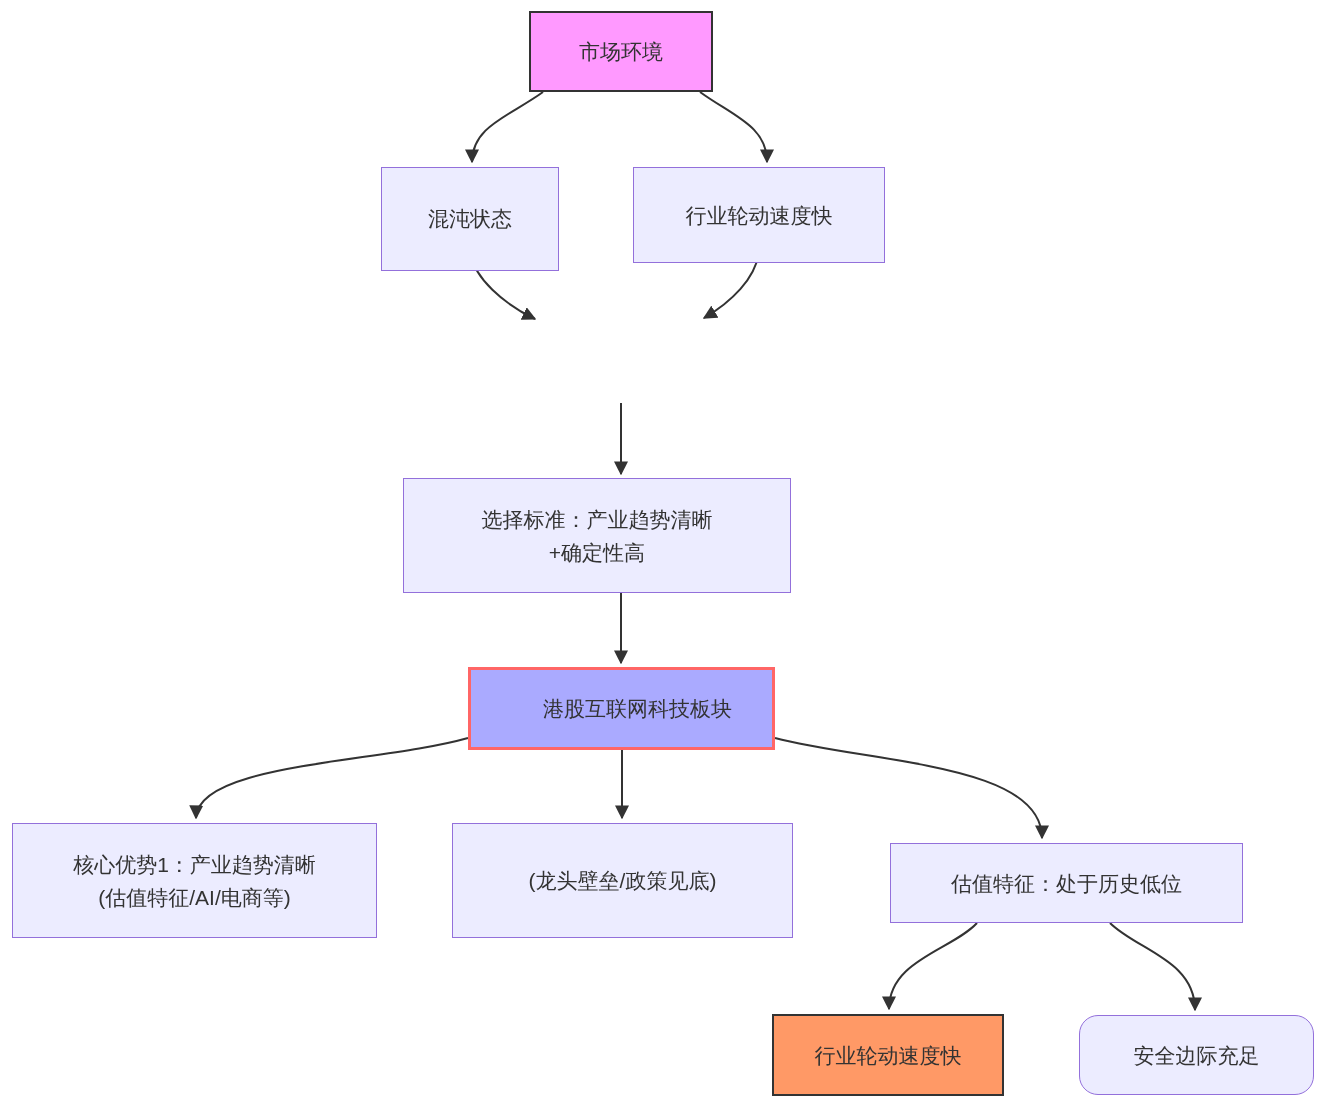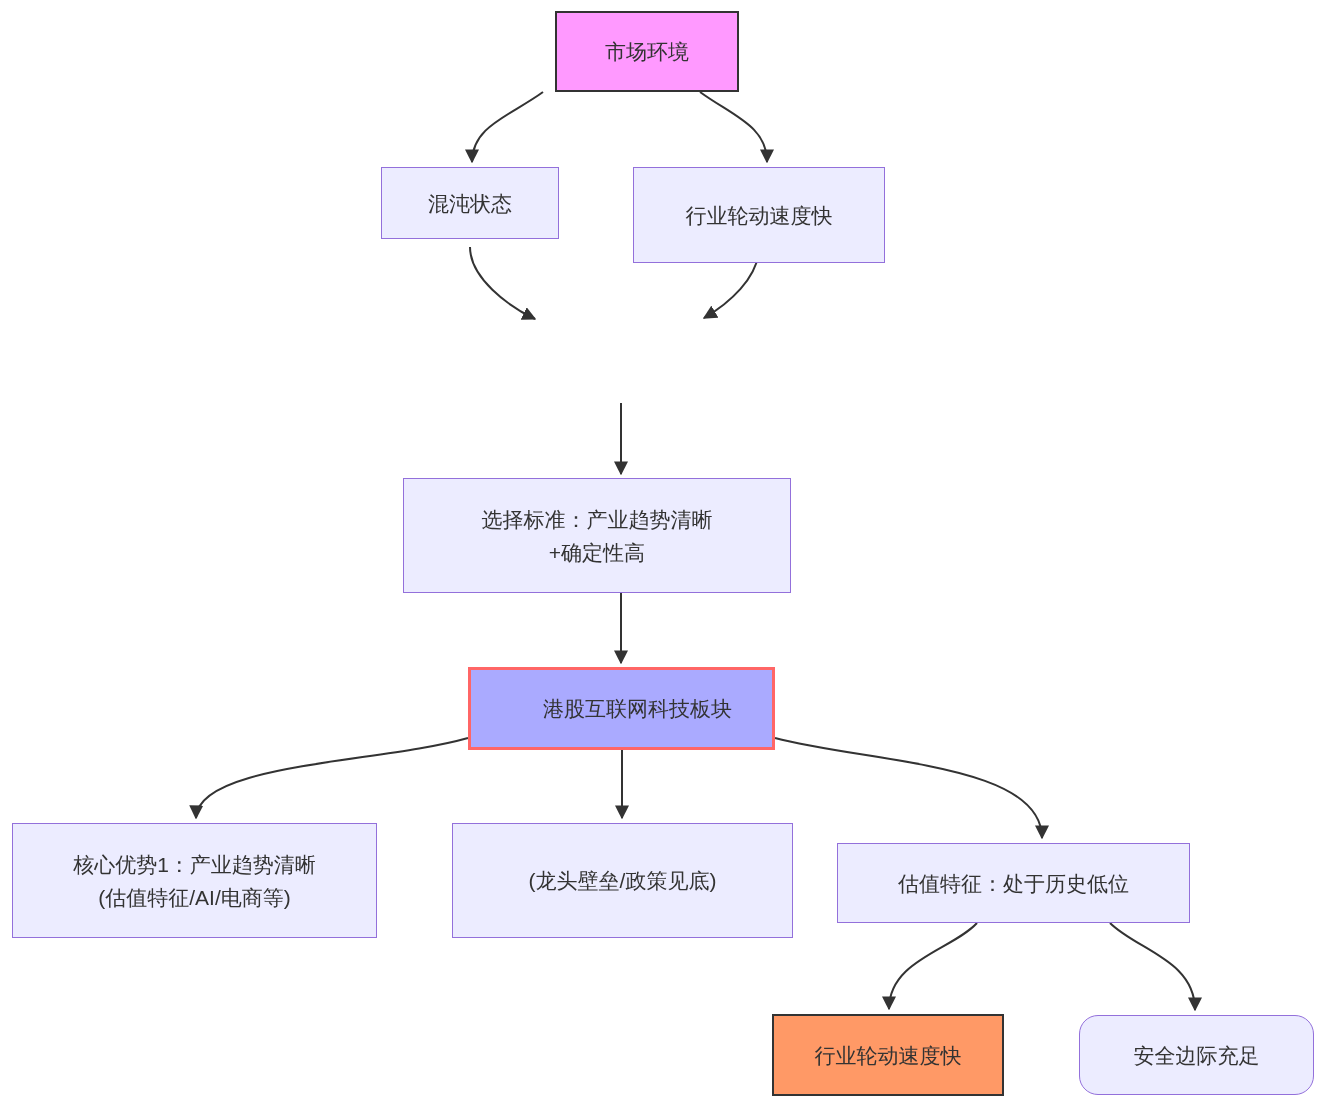--- a/index.html
+++ b/index.html
@@ -22,29 +22,29 @@
     display:flex;flex-direction:column;align-items:center;justify-content:center;
     text-align:center;font-size:21px;line-height:33px;color:var(--c-text);
   }
   .node span{display:block;white-space:nowrap;}
   .node--default{background:var(--c-node-fill);border:1.5px solid var(--c-node-border);}
   .node--market{background:var(--c-market-fill);border:2px solid var(--c-market-border);}
   .node--highlight{background:var(--c-highlight-fill);border:3px solid var(--c-highlight-border);}
   .node--downside{background:var(--c-downside-fill);border:2px solid var(--c-downside-border);}
 
   
-  #n-market{left:555px;top:11px;width:184px;height:81px;}
-  #n-chaos{left:381px;top:167px;width:178px;height:72px;}
+  #n-market{left:529px;top:11px;width:184px;height:81px;}
+  #n-chaos{left:381px;top:167px;width:178px;height:104px;font-family:Liberation Serif, serif;}
   #n-rotation{left:633px;top:167px;width:252px;height:96px;}
   #n-funds{left:457px;top:323px;width:328px;height:80px;}
   #n-criteria{left:403px;top:478px;width:388px;height:115px;justify-content:center;}
   #n-hk{left:468px;top:667px;width:307px;height:83px;padding-left:32px;}
   #n-adv1{left:12px;top:823px;width:365px;height:115px;}
   #n-adv2{left:452px;top:823px;width:341px;height:115px;}
-  #n-valuation{left:837px;top:843px;width:353px;height:80px;}
+  #n-valuation{left:890px;top:843px;width:353px;height:80px;}
   #n-downside{left:772px;top:1014px;width:232px;height:82px;}
   #n-safety{left:1079px;top:1015px;width:235px;height:80px;border-radius:19px;}
 </style>
 </head>
 <body>
 
 <div class="canvas">
 
   <svg class="edges" viewBox="0 0 1325 1108" xmlns="http://www.w3.org/2000/svg">
     <defs>

